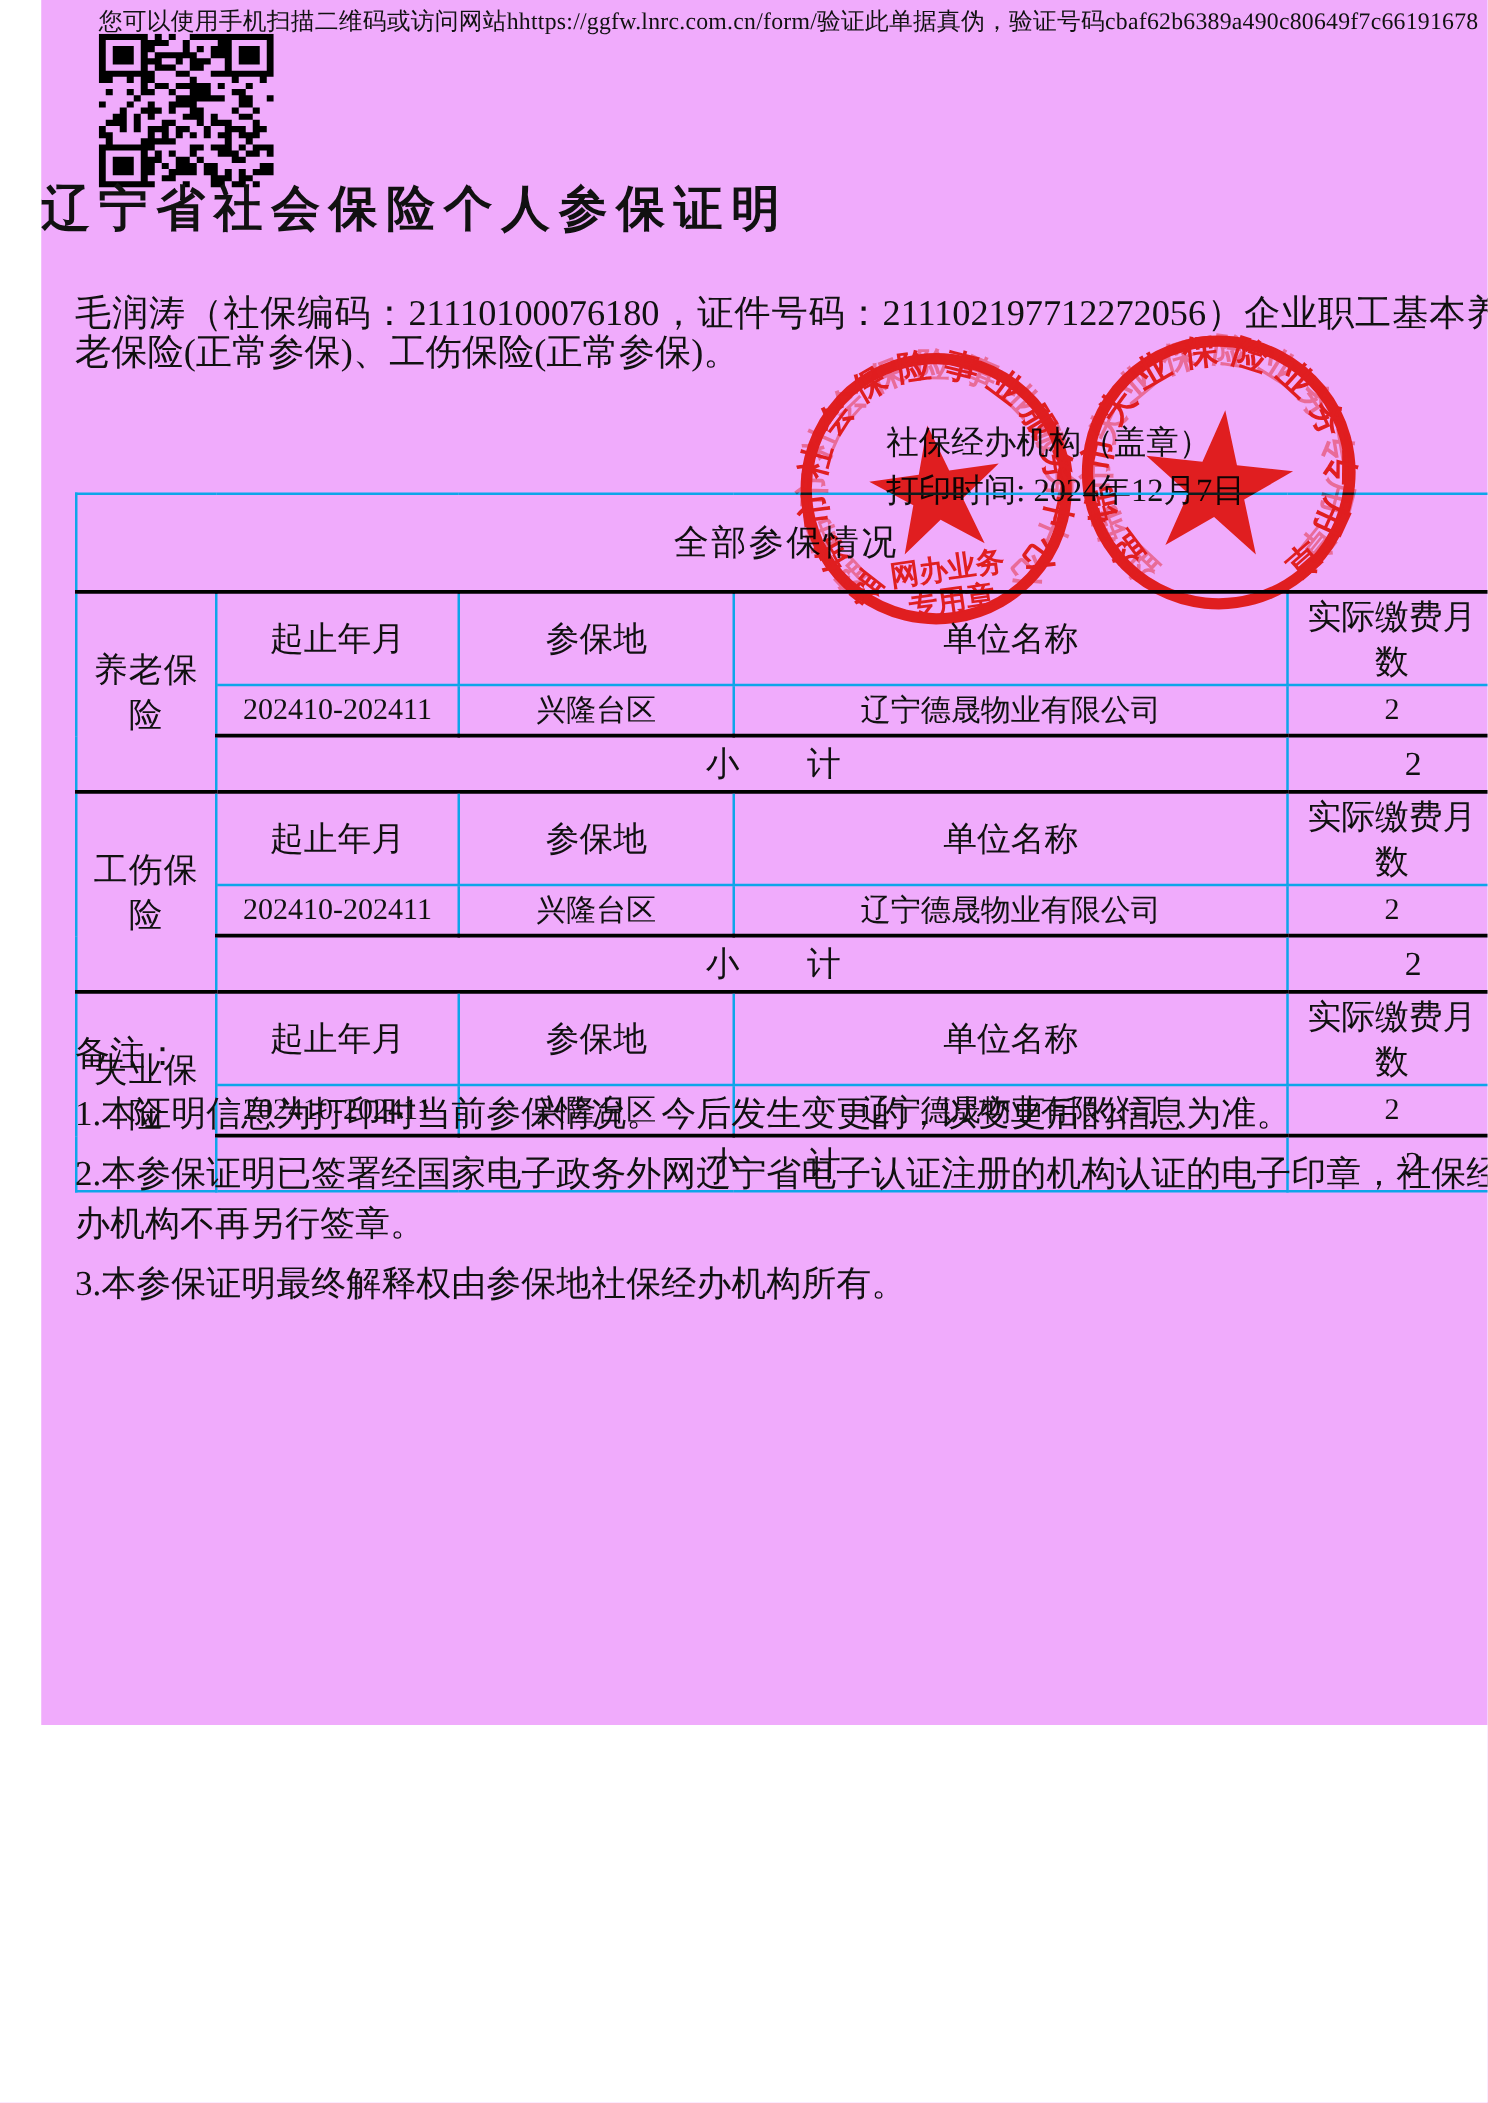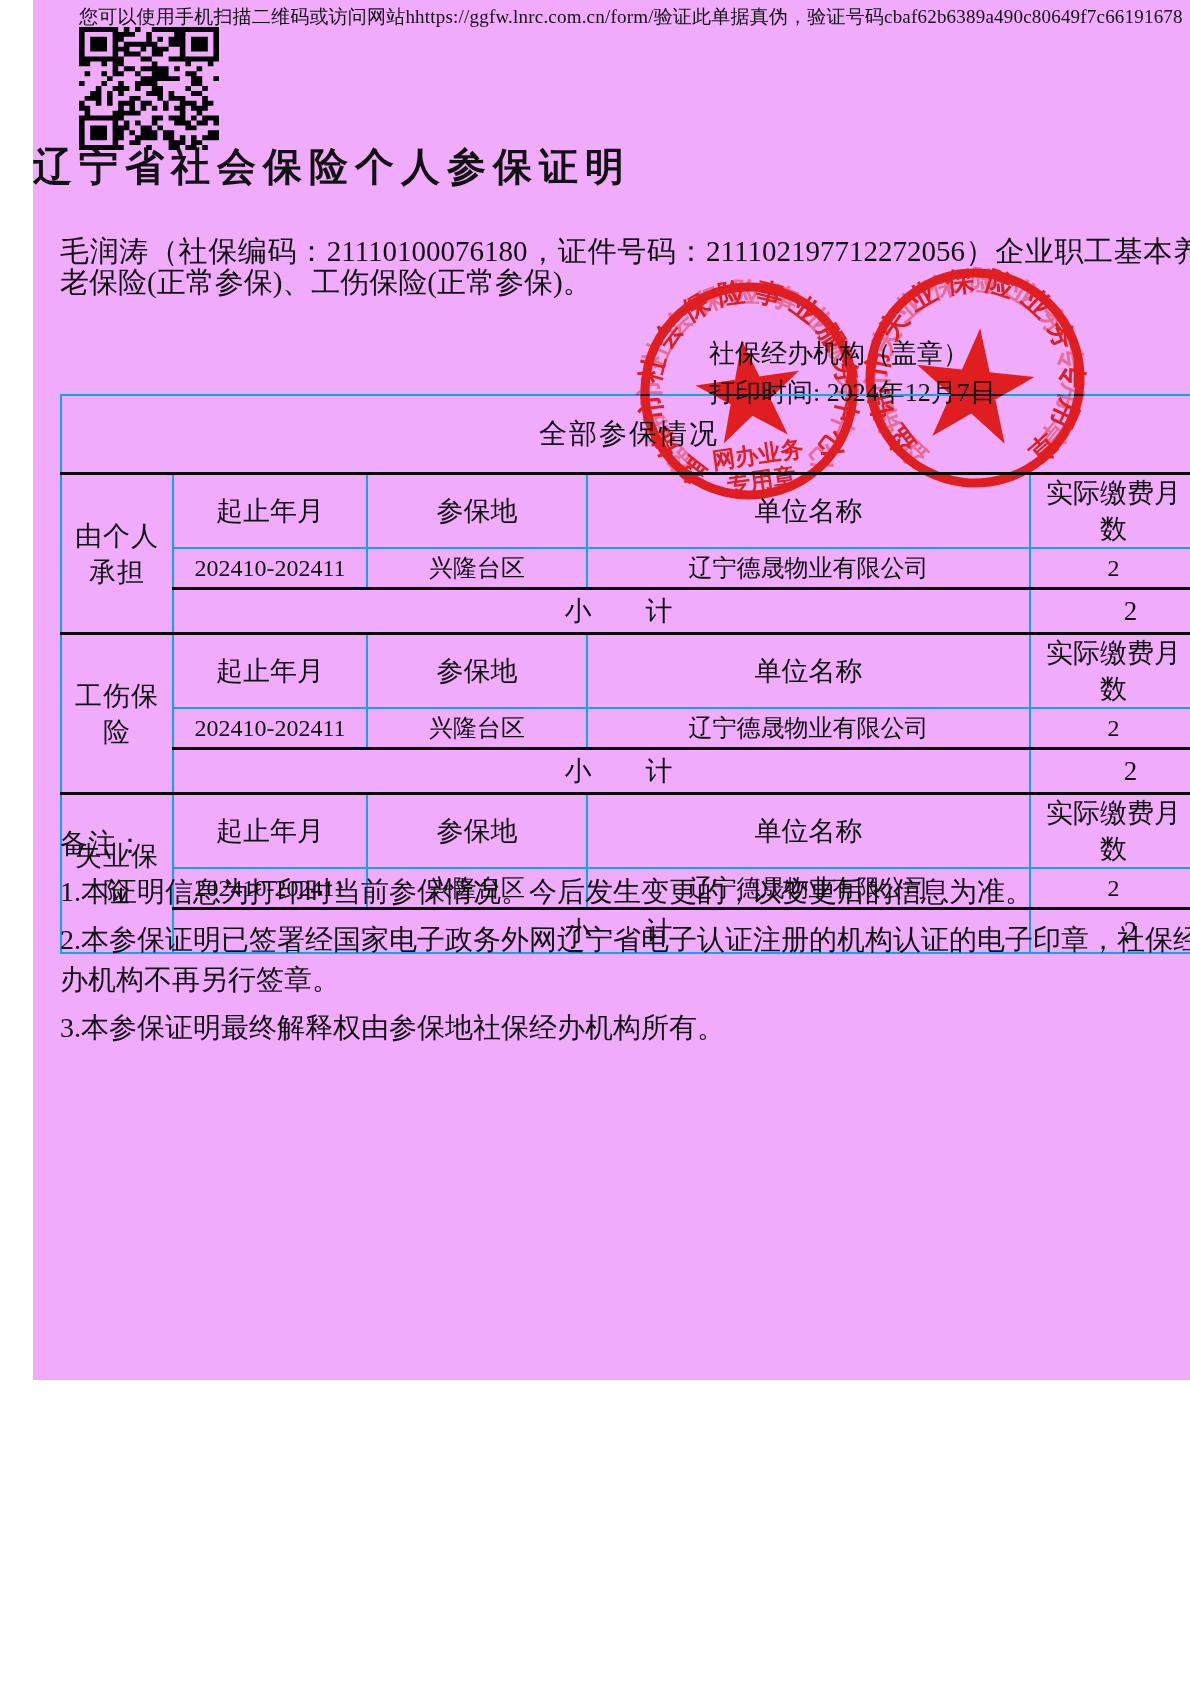--- a/index.html
+++ b/index.html
@@ -80,21 +80,21 @@
         <col style="width:220px">
         <col style="width:443px">
         <col style="width:167px">
     </colgroup>
     <tbody>
       <tr class="title-row">
         <td colspan="5">全部参保情况</td>
       </tr>
 
       <tr class="head-row sec-top">
-        <td rowspan="3" class="sec-name">由个人承担</td>
+        <td rowspan="3" class="sec-name">养老保险</td>
         <td>起止年月</td>
         <td>参保地</td>
         <td>单位名称</td>
         <td>实际缴费月数</td>
       </tr>
       <tr class="data-row">
         <td>202410-202411</td>
         <td>兴隆台区</td>
         <td>辽宁德晟物业有限公司</td>
         <td>2</td>

